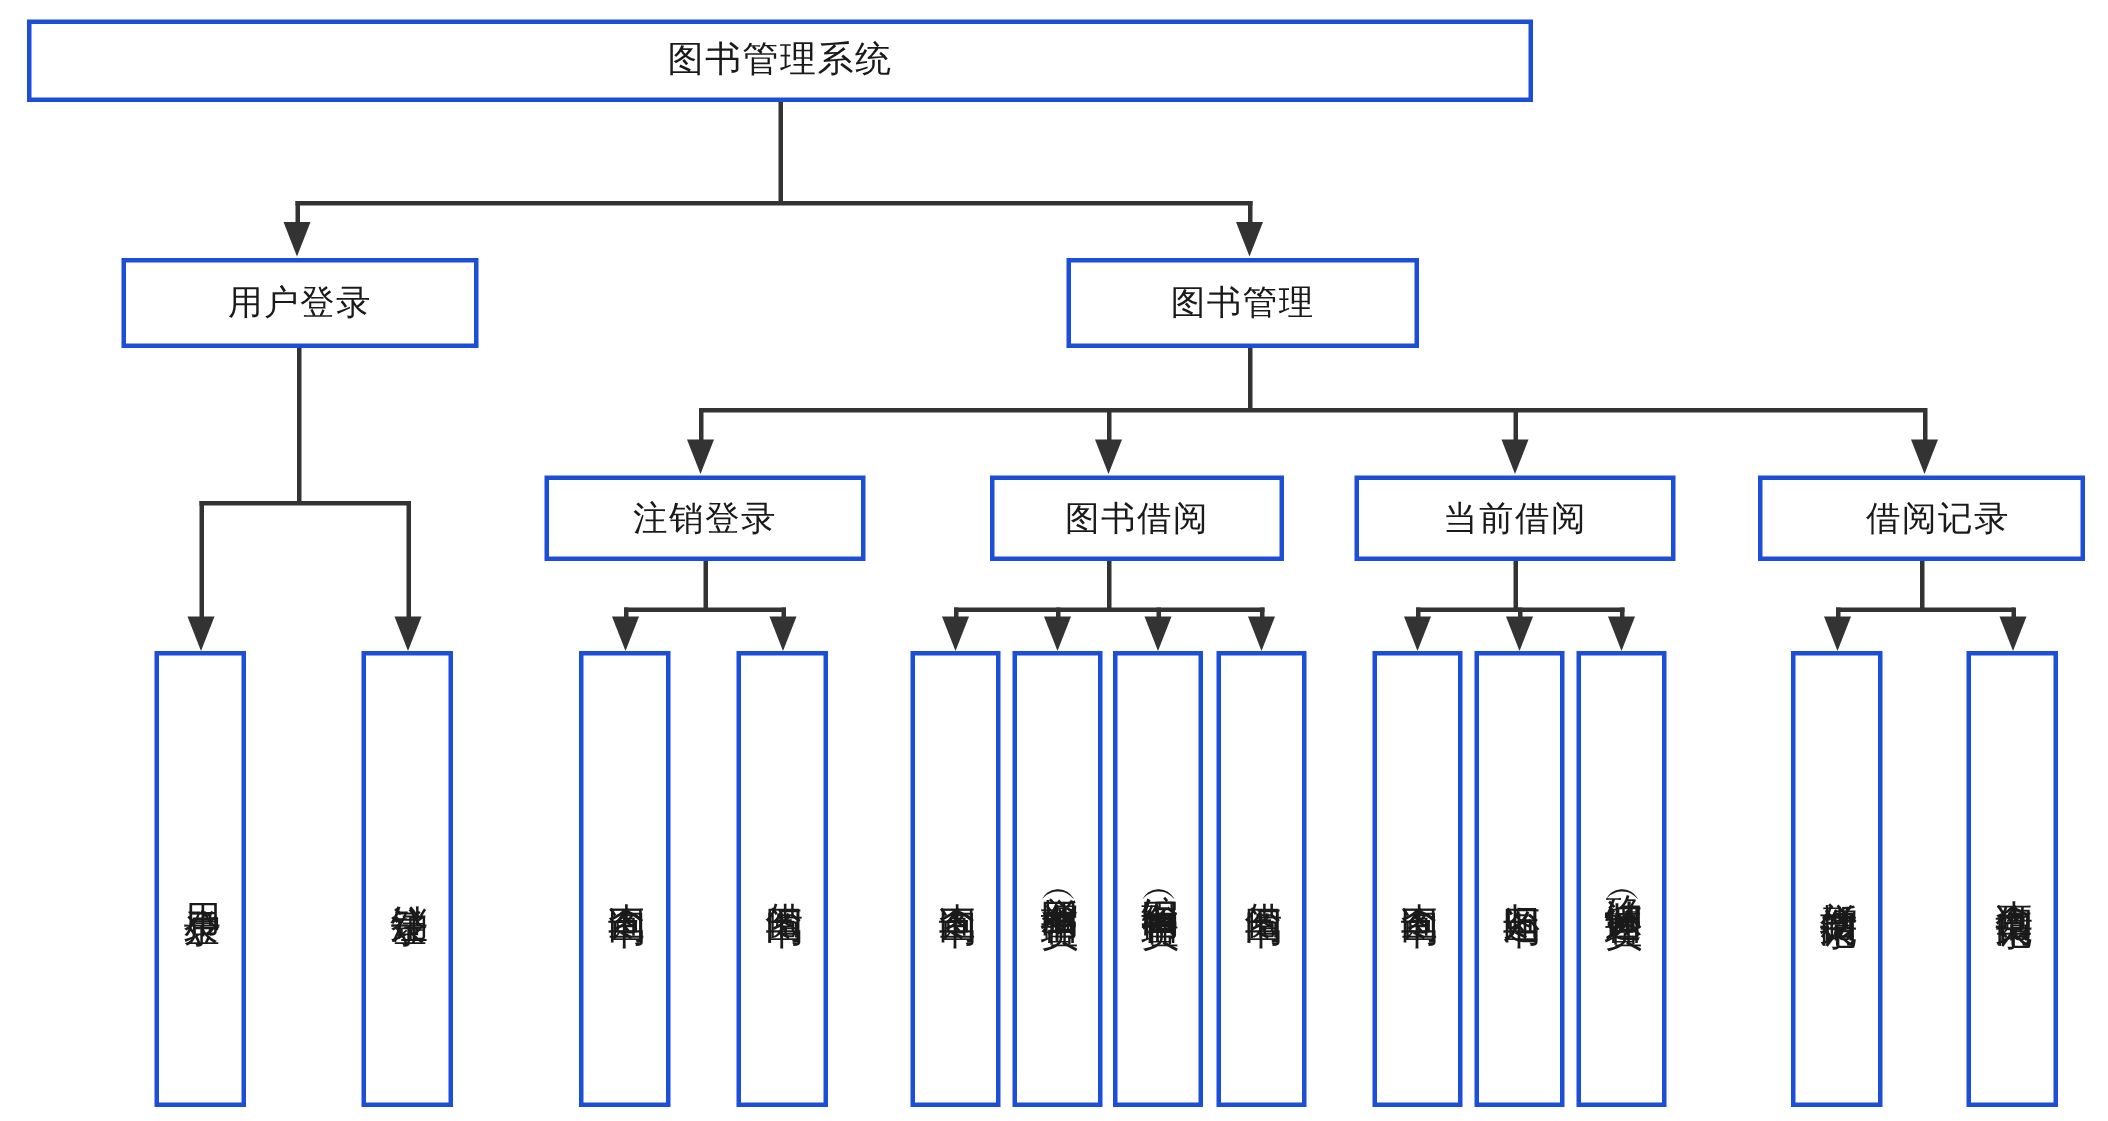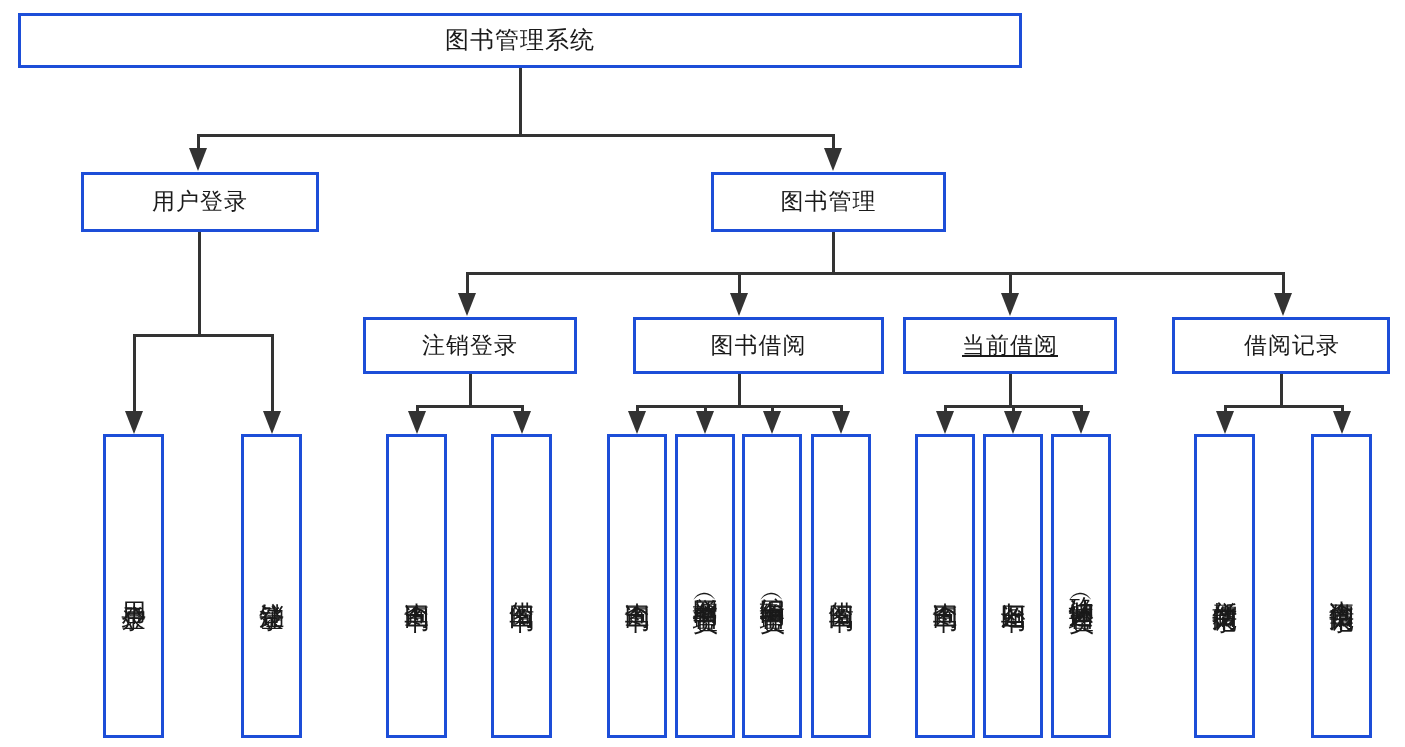--- a/index.html
+++ b/index.html
@@ -112,24 +112,24 @@
   <div class="edge v" style="left:738px; top:272px; height:25px;"></div>
   <div class="arrow" style="left:730px; top:293px;"></div>
   <div class="edge v" style="left:1009px; top:272px; height:25px;"></div>
   <div class="arrow" style="left:1001px; top:293px;"></div>
   <div class="edge v" style="left:1282px; top:272px; height:25px;"></div>
   <div class="arrow" style="left:1274px; top:293px;"></div>
 
   <div class="node horiz" style="left:363px; top:317px; width:214px; height:57px;">
     <span>注销登录</span>
   </div>
-  <div class="node horiz" style="left:633px; top:317px; width:251px; height:57px;font-family:Liberation Serif, serif;">
+  <div class="node horiz" style="left:660px; top:317px; width:196px; height:57px;font-family:Liberation Serif, serif;">
     <span>图书借阅</span>
   </div>
-  <div class="node horiz" style="left:903px; top:317px; width:214px; height:57px;text-decoration:underline;">
+  <div class="node horiz" style="left:903px; top:317px; width:214px; height:57px;">
     <span>当前借阅</span>
   </div>
   <div class="node horiz" style="left:1172px; top:317px; width:218px; height:57px;padding-left:22px;">
     <span>借阅记录</span>
   </div>
 
   <div class="edge v" style="left:469px; top:374px; height:33px;"></div>
   <div class="edge h" style="left:416px; top:405px; width:108px;"></div>
   <div class="edge v" style="left:416px; top:405px; height:12px;"></div>
   <div class="arrow" style="left:408px; top:411px;"></div>

